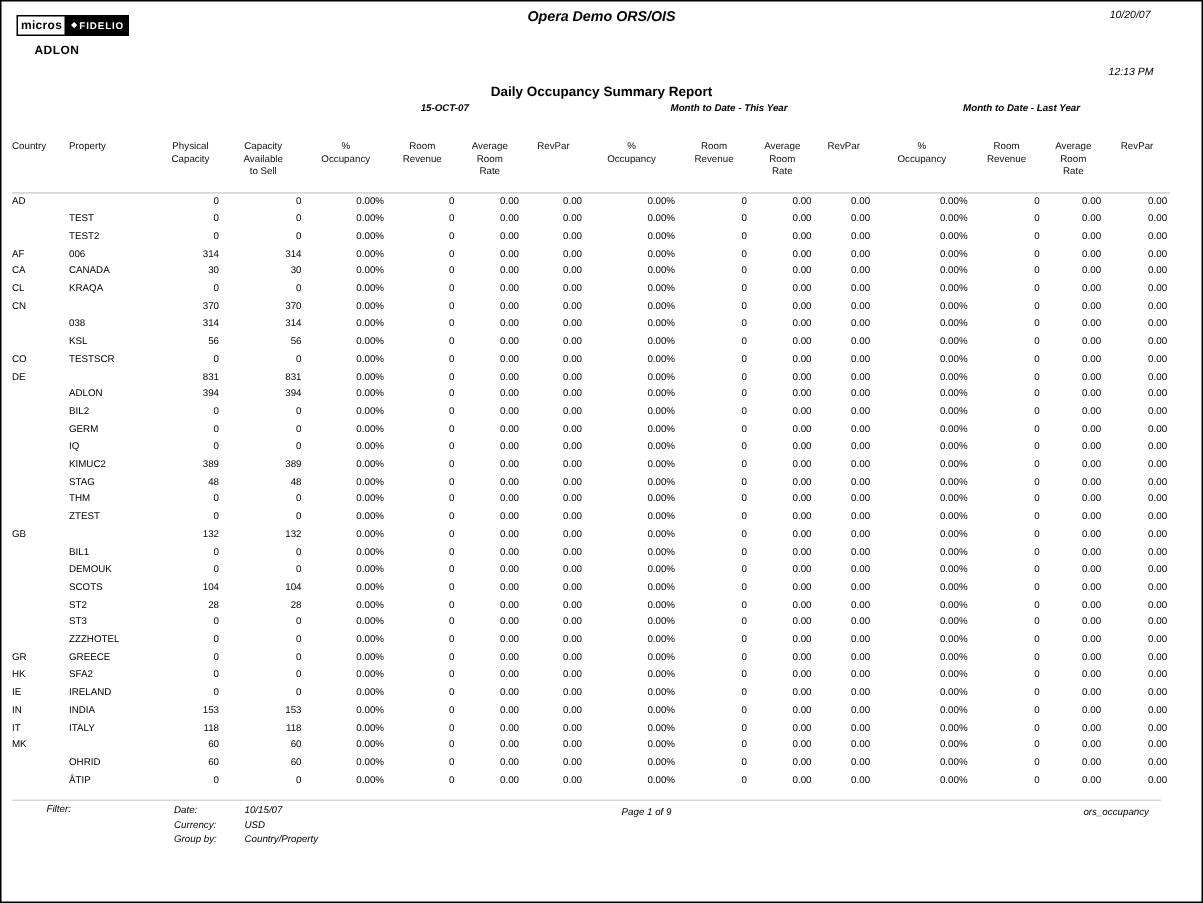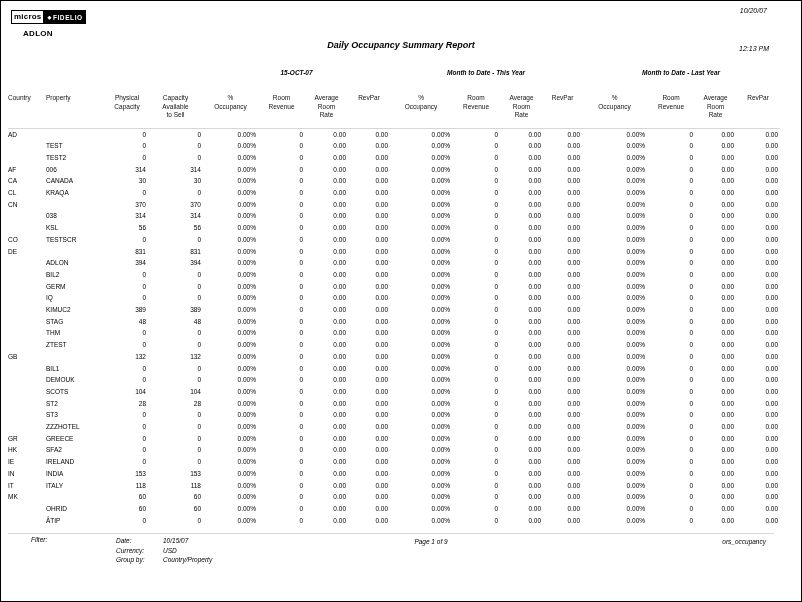--- a/index.html
+++ b/index.html
@@ -8,21 +8,21 @@
   .page { position:relative; width:802px; height:602px; background:#fff; border:1px solid #000; overflow:hidden; }
 
   
   .logo { position:absolute; top:9px; left:10px; display:flex; height:14px; align-items:stretch; }
   .logo-micros { background:#fff; border:1px solid #000; font-weight:bold; font-size:8px; line-height:12px; padding:0 2px; letter-spacing:0.2px; }
   .logo-fidelio { background:#000; color:#fff; font-weight:bold; font-size:6.5px; letter-spacing:0.6px; display:flex; align-items:center; padding:0 3px; }
   .logo-diamond { font-size:5px; margin-right:1px; line-height:1; }
   .location { position:absolute; top:28px; left:22px; font-size:8px; font-weight:bold; letter-spacing:0.3px; }
   .app-title { position:absolute; top:5px; left:0; width:100%; text-align:center; font-size:9.5px; font-weight:bold; font-style:italic; }
   .print-date { position:absolute; top:6px; right:34px; font-size:7px; font-style:italic; }
-  .report-title { position:absolute; top:39px; left:0; width:100%; text-align:center; font-size:9px; font-weight:bold; font-style:italic; }
+  .report-title { position:absolute; top:55px; left:0; width:100%; text-align:center; font-size:9px; font-weight:bold; }
   .print-time { position:absolute; top:44px; right:32px; font-size:7px; font-style:italic; }
 
   
   #report-table { position:absolute; top:68px; left:7px; width:772px; border-collapse:collapse; table-layout:fixed; }
   #report-table td { font-size:6.5px; overflow:hidden; }
   tr.group-row td { height:25px; vertical-align:top; font-size:7.5px; font-weight:bold; font-style:italic; text-align:center; white-space:nowrap; }
   tr.col-head td { height:34px; vertical-align:top; font-size:6.4px; line-height:8.6px; white-space:pre-line; border-bottom:1px solid #d8d8d2; color:#111; }
   tbody td { height:11.7px; line-height:11.7px; white-space:nowrap; }
   .ta-l { text-align:left; }
   .ta-c { text-align:center; }
@@ -43,20 +43,21 @@
 <div class="page">
 
   <div class="logo">
     <span class="logo-micros">micros</span>
     <span class="logo-fidelio">
         <span class="logo-diamond">◆</span>
         <span>FIDELIO</span>
       </span>
   </div>
 
+  <div class="app-title">Opera Demo ORS/OIS</div>
   <div class="print-date">10/20/07</div>
   <div class="location">ADLON</div>
   <div class="report-title">Daily Occupancy Summary Report</div>
   <div class="print-time">12:13 PM</div>
 
   <table id="report-table">
     <colgroup>
       <col style="width:38px">
         <col style="width:60px">
         <col style="width:42px">

